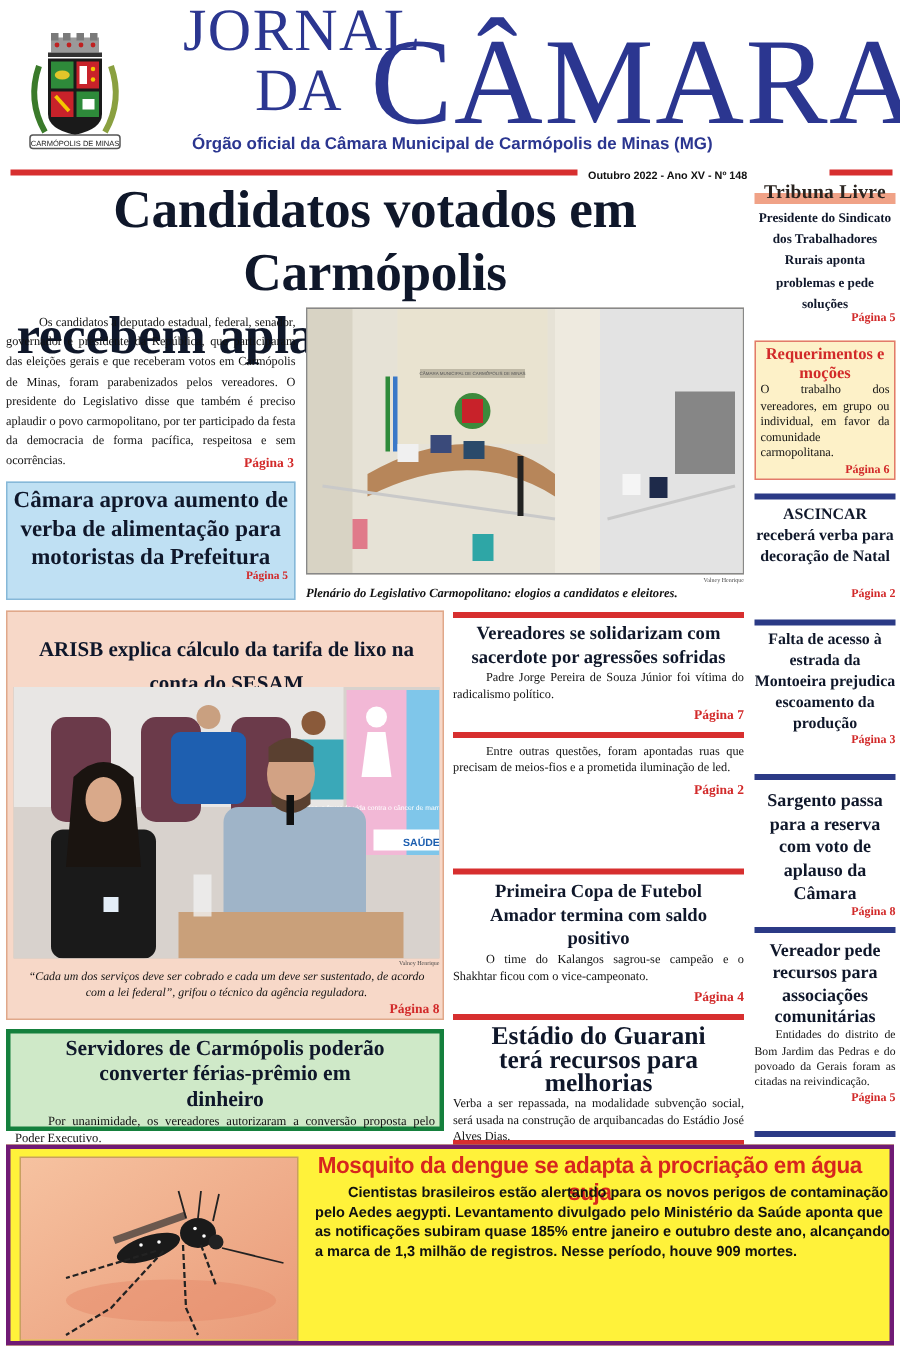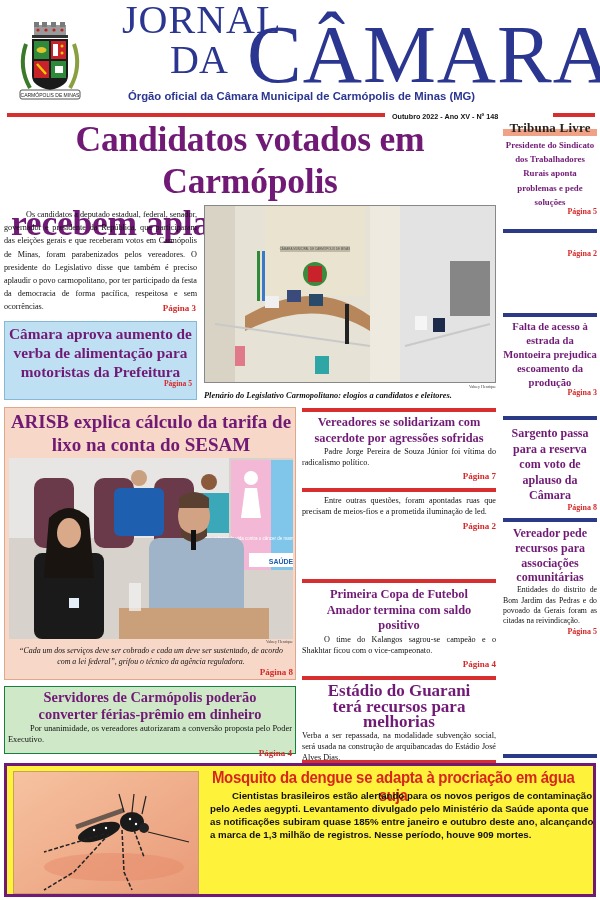--- a/index.html
+++ b/index.html
@@ -2,21 +2,21 @@
 <html><head>
 <meta charset="utf-8">
 <style>
 *{box-sizing:border-box;margin:0;padding:0}
 body{width:600px;height:900px;background:#fff;position:relative;overflow:hidden;font-family:"Liberation Serif",serif;color:#111}
 .abs{position:absolute}
 .serif{font-family:"Liberation Serif",serif}
 .sans{font-family:"Liberation Sans",sans-serif}
 .pg{color:#d22a2a;font-weight:bold;font-size:9px;text-align:right;font-family:"Liberation Serif",serif}
 .body{font-size:8.6px;line-height:11.4px;text-align:justify;text-indent:22px}
-.hl{font-weight:bold;text-align:center;color:#701a75}
+.hl{font-weight:bold;text-align:center;color:#0f172a}
 .redbar{height:4px;background:#d72f2f}
 .bluebar{height:4px;background:#2b3a86}
 
 .title-jornal{left:122px;top:-4px;font-size:40px;color:#2b3690;letter-spacing:1px}
 .title-da{left:170px;top:36px;font-size:40px;color:#2b3690}
 .title-camara{left:247px;top:10px;font-size:82px;color:#2b3690;letter-spacing:1px;line-height:90px}
 .subtitle{left:128px;top:90px;font-size:11.3px;color:#2b3690;font-weight:bold}
 .date{left:392px;top:112px;font-size:7.2px;font-weight:bold}
 
 .photo{overflow:hidden}
@@ -105,21 +105,21 @@
 </div>
 <div class="abs serif" style="left:440px;top:384px;width:56px;font-size:4px;text-align:right;color:#444">Valney Henrique</div>
 <div class="abs serif" style="left:204px;top:391px;width:292px;font-size:8.4px;font-style:italic;font-weight:bold;text-align:left">Plenário do Legislativo Carmopolitano: elogios a candidatos e eleitores.</div>
 
 <div class="abs" style="left:4px;top:321px;width:193px;height:79px;background:#bfe0f3;border:1px solid #86b8d8;padding:2px 4px">
   <div class="serif hl" style="font-size:15.3px;line-height:19px">Câmara aprova aumento de verba de alimentação para motoristas da Prefeitura</div>
   <div class="pg" style="font-size:7.6px;margin-top:-2px">Página 5</div>
 </div>
 
 <div class="abs" style="left:4px;top:407px;width:292px;height:273px;background:#f7d8c8;border:1px solid #e0a88a">
-  <div class="serif hl" style="position:absolute;left:4px;top:2px;width:284px;font-size:19px;line-height:23px">ARISB explica cálculo da tarifa de lixo na conta do SESAM</div>
+  <div class="serif hl" style="position:absolute;left:4px;top:14px;width:284px;font-size:14px;line-height:23px">ARISB explica cálculo da tarifa de lixo na conta do SESAM</div>
   <div class="photo" style="position:absolute;left:4px;top:50px;width:284px;height:181px;background:#cfc8c2">
     <svg width="284" height="181" viewBox="0 0 284 181">
       <rect width="284" height="181" fill="#d8d2cd"></rect>
       <rect x="0" y="0" width="220" height="80" fill="#e8e6e4"></rect>
       <rect x="25" y="20" width="40" height="70" rx="10" fill="#6b3a4a"></rect>
       <rect x="85" y="20" width="40" height="70" rx="10" fill="#6b3a4a"></rect>
       <rect x="145" y="20" width="40" height="70" rx="10" fill="#6b3a4a"></rect>
       <rect x="105" y="30" width="50" height="48" rx="6" fill="#1e5fb0"></rect>
       <circle cx="130" cy="20" r="8" fill="#c9a080"></circle>
       <rect x="190" y="35" width="30" height="40" fill="#3aa8b8"></rect>
@@ -142,21 +142,21 @@
       <rect x="182" y="72" width="5" height="20" fill="#111"></rect>
       <rect x="110" y="150" width="150" height="31" fill="#c9a07a"></rect>
       <rect x="120" y="125" width="12" height="28" fill="#f0f0f0" opacity=".8"></rect>
     </svg>
   </div>
   <div class="serif" style="position:absolute;left:236px;top:231px;width:52px;font-size:4px;text-align:right;color:#444">Valney Henrique</div>
   <div class="serif" style="position:absolute;left:10px;top:237px;width:272px;font-size:7.9px;line-height:11px;font-style:italic;font-weight:normal;text-align:center">“Cada um dos serviços deve ser cobrado e cada um deve ser sustentado, de acordo com a lei federal”, grifou o técnico da agência reguladora.</div>
   <div class="pg" style="position:absolute;left:200px;top:259px;width:88px">Página 8</div>
 </div>
 
-<div class="abs" style="left:4px;top:686px;width:292px;height:68px;background:#cfe9c8;border:1px solid #15803d;padding:2px 3px">
+<div class="abs" style="left:4px;top:686px;width:292px;height:68px;background:#cfe9c8;border:3px solid #15803d;padding:2px 3px">
   <div class="serif hl" style="font-size:14.4px;line-height:17px;padding:0 30px">Servidores de Carmópolis poderão converter férias-prêmio em dinheiro</div>
   <div class="serif body" style="font-size:8.4px;line-height:11px;margin-top:0">Por unanimidade, os vereadores autorizaram a conversão proposta pelo Poder Executivo.</div>
   <div class="pg" style="margin-top:3px">Página 4</div>
 </div>
 
 <div class="abs" style="left:302px;top:408px;width:194px">
   <div class="redbar"></div>
 
   <div style="height:76px;padding-top:3px">
     <div class="serif hl" style="font-size:12.4px;line-height:15.5px">Vereadores se solidarizam com sacerdote por agressões sofridas</div>
@@ -187,23 +187,29 @@
 </div>
 
 <div class="abs" style="left:503px;top:120px;width:94px">
 
   <div style="height:100px">
     <div style="font-family:'Liberation Serif',serif;font-weight:bold;font-size:13px;color:#2a2420;text-align:center;background:linear-gradient(#fff 55%, #f0a287 55%);letter-spacing:.2px">Tribuna Livre</div>
     <div class="serif hl" style="font-size:8.8px;line-height:14.2px;margin-top:2px">Presidente do Sindicato dos Trabalhadores Rurais aponta problemas e pede soluções</div>
     <div class="pg" style="font-size:8px;margin-top:-2px">Página 5</div>
   </div>
 
+  <div style="margin-top:7px;height:93px;background:#fdf1c8;border:1px solid #e27a6a;padding:2px 3px">
+    <div class="serif hl" style="font-size:11px;line-height:12.5px;color:#d22a2a">Requerimentos e moções</div>
+    <div class="serif" style="font-size:8.2px;line-height:10.6px;text-align:justify;text-align-last:left">O trabalho dos vereadores, em grupo ou individual, em favor da comunidade carmopolitana.</div>
+    <div class="pg" style="font-size:8px">Página 6</div>
+  </div>
 
   <div class="bluebar" style="margin-top:9px"></div>
   <div style="height:80px;padding-top:4px">
+    <div class="serif hl" style="font-size:10.6px;line-height:14px">ASCINCAR receberá verba para decoração de Natal</div>
     <div class="pg" style="font-size:8px;margin-top:12px">Página 2</div>
   </div>
   <div class="bluebar"></div>
 
   <div style="height:99px;padding-top:3px">
     <div class="serif hl" style="font-size:10.6px;line-height:14px">Falta de acesso à estrada da Montoeira prejudica escoamento da produção</div>
     <div class="pg" style="font-size:8px;margin-top:-2px">Página 3</div>
   </div>
   <div class="bluebar"></div>
 

